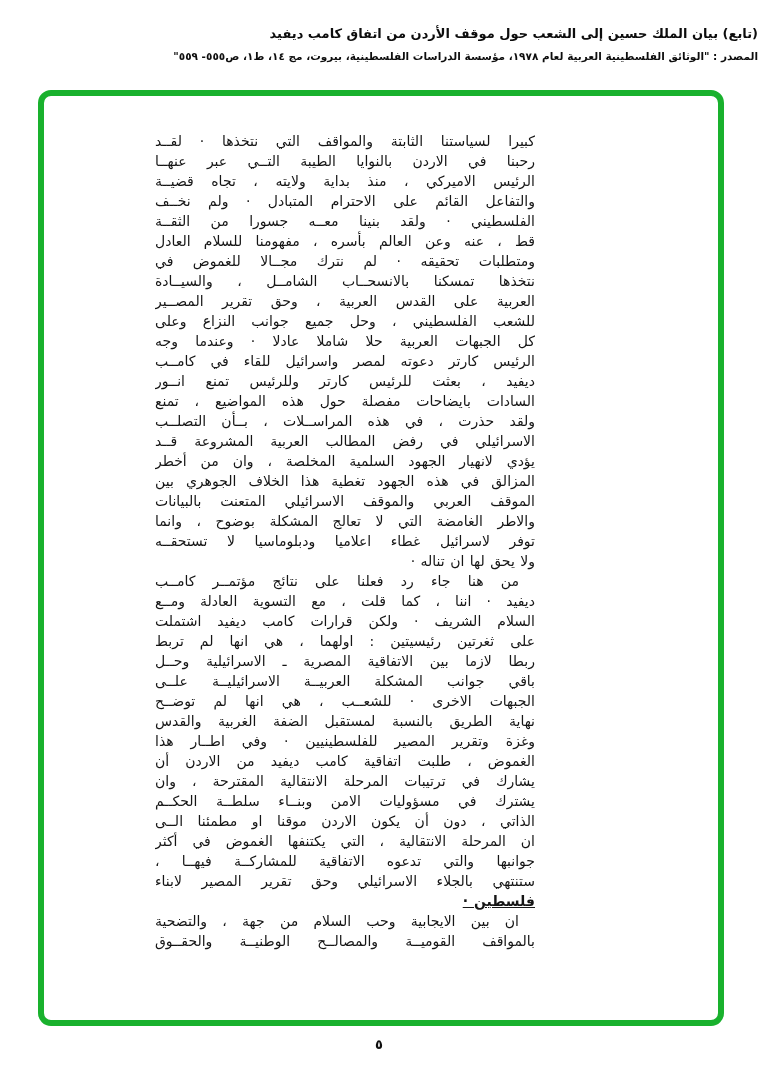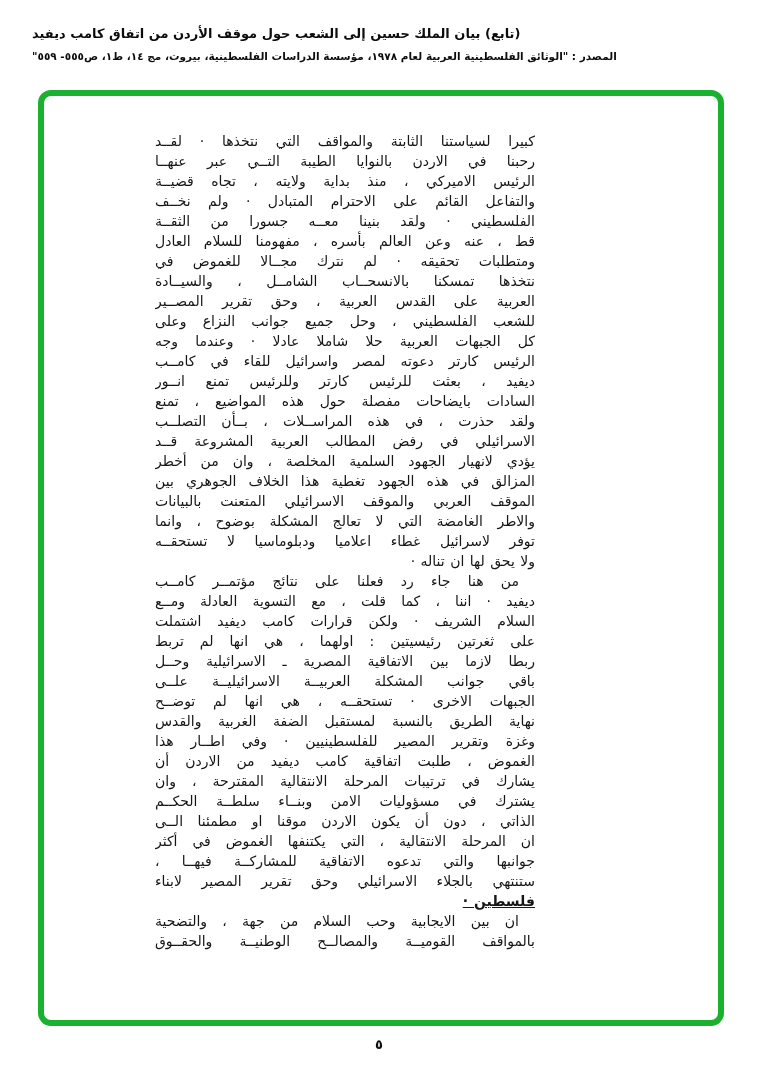--- a/index.html
+++ b/index.html
@@ -11,23 +11,22 @@
   }
   .page {
     position:relative;
     width:758px; height:1078px;
     background:#ffffff;
     overflow:hidden;
   }
   .header {
     position:absolute;
     top:26px; left:0; right:0;
-    text-align:left;
+    text-align:right;
     direction:rtl;
-    padding-left:32px;
   }
   .title {
     font-size:13px;
     font-weight:bold;
     letter-spacing:0;
     color:#0d0d0d;
   }
   .source {
     margin-top:9px;
     font-size:10.5px;
@@ -109,21 +108,21 @@
       <div class="line">الموقف العربي والموقف الاسرائيلي المتعنت بالبيانات</div>
       <div class="line">والاطر الغامضة التي لا تعالج المشكلة بوضوح ، وانما</div>
       <div class="line">توفر لاسرائيل غطاء اعلاميا ودبلوماسيا لا تستحقــه</div>
       <div class="line last">ولا يحق لها ان تناله ·</div>
       <div class="line indent">من هنا جاء رد فعلنا على نتائج مؤتمــر كامــب</div>
       <div class="line">ديفيد · اننا ، كما قلت ، مع التسوية العادلة ومــع</div>
       <div class="line">السلام الشريف · ولكن قرارات كامب ديفيد اشتملت</div>
       <div class="line">على ثغرتين رئيسيتين : اولهما ، هي انها لم تربط</div>
       <div class="line">ربطا لازما بين الاتفاقية المصرية ـ الاسرائيلية وحــل</div>
       <div class="line">باقي جوانب المشكلة العربيــة الاسرائيليــة علــى</div>
-      <div class="line">الجبهات الاخرى · تستحقــه ، هي انها لم توضــح</div>
+      <div class="line">الجبهات الاخرى · للشعــب ، هي انها لم توضــح</div>
       <div class="line">نهاية الطريق بالنسبة لمستقبل الضفة الغربية والقدس</div>
       <div class="line">وغزة وتقرير المصير للفلسطينيين · وفي اطــار هذا</div>
       <div class="line">الغموض ، طلبت اتفاقية كامب ديفيد من الاردن أن</div>
       <div class="line">يشارك في ترتيبات المرحلة الانتقالية المقترحة ، وان</div>
       <div class="line">يشترك في مسؤوليات الامن وبنــاء سلطــة الحكــم</div>
       <div class="line">الذاتي ، دون أن يكون الاردن موقنا او مطمئنا الــى</div>
       <div class="line">ان المرحلة الانتقالية ، التي يكتنفها الغموض في أكثر</div>
       <div class="line">جوانبها والتي تدعوه الاتفاقية للمشاركــة فيهــا ،</div>
       <div class="line">ستنتهي بالجلاء الاسرائيلي وحق تقرير المصير لابناء</div>
       <div class="line last underline">فلسطين ·</div>

